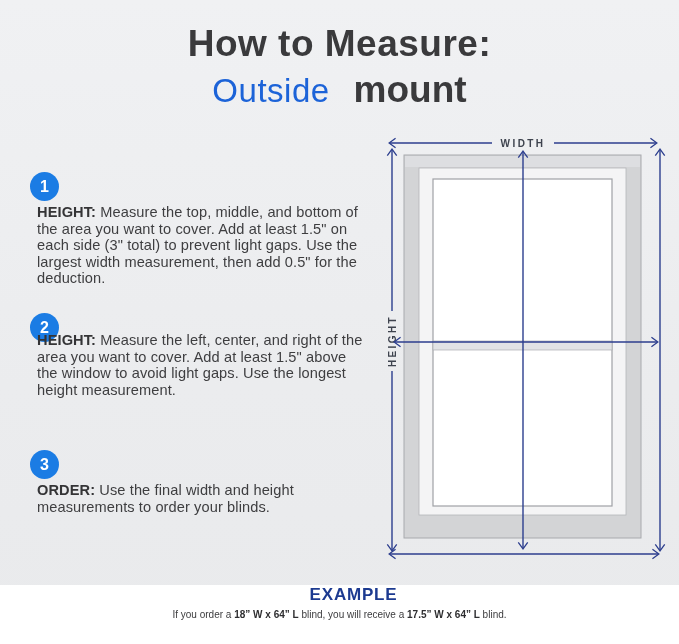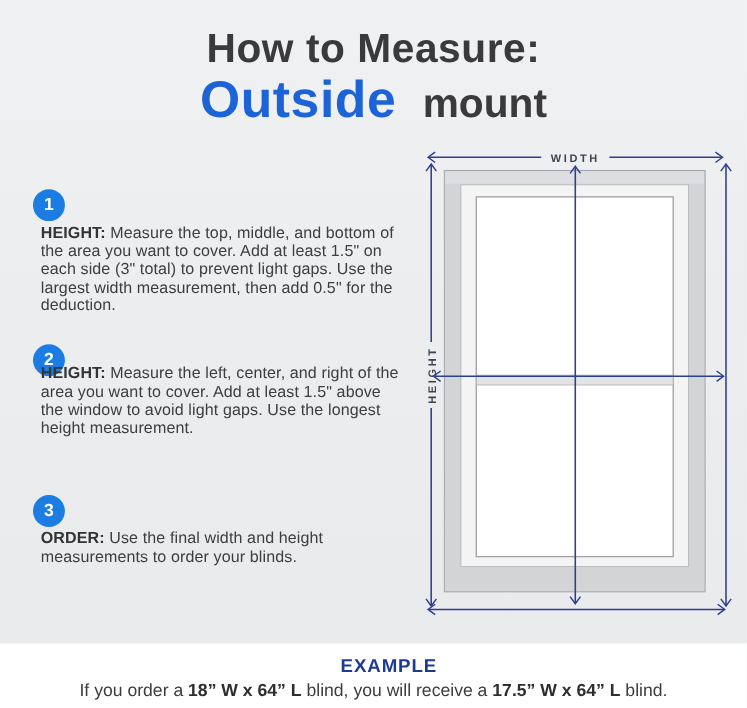--- a/index.html
+++ b/index.html
@@ -7,21 +7,21 @@
     position:relative;
     width:679px;height:644px;
     overflow:hidden;
     font-family:"Liberation Sans","DejaVu Sans",sans-serif;
     background:linear-gradient(180deg,#f0f1f3 0%,#ebecee 60%,#e9eaec 100%);
   }
   
   .title{position:absolute;top:24px;left:0;width:100%;text-align:center;}
   .title-line1{font-size:37px;font-weight:600;color:#3a3a3c;letter-spacing:.5px;line-height:40px;}
   .title-line2{line-height:50px;margin-top:1px;}
-  .title-highlight{font-size:47px;font-weight:700;color:#1c63d8;letter-spacing:.5px;}
+  .title-highlight{font-size:33px;font-weight:400;color:#1c63d8;letter-spacing:.5px;}
   .title-suffix{font-size:37px;font-weight:600;color:#3a3a3c;margin-left:24px;}
   
   .badge{
     position:absolute;left:30px;width:29px;height:29px;border-radius:50%;
     background:#1b7ce4;color:#fff;font-size:16px;font-weight:700;
     display:flex;align-items:center;justify-content:center;
   }
   .step-text{
     position:absolute;left:37px;width:326px;
     font-size:14.6px;line-height:16.6px;color:#3e3e40;letter-spacing:.1px;
@@ -34,23 +34,23 @@
   .diagram text{
     font-family:"Liberation Sans","DejaVu Sans",sans-serif;
     font-size:10px;font-weight:600;fill:#3e434e;letter-spacing:2.4px;
   }
   
   .footer{
     position:absolute;left:0;bottom:0;width:100%;height:59px;
     background:#ffffff;text-align:center;
   }
   .example-heading{
-    margin-top:11px;font-size:17px;font-weight:800;color:#1c3a90;letter-spacing:.8px;padding-left:28px;
+    font-size:17px;font-weight:800;color:#1c3a90;letter-spacing:.8px;padding-left:28px;
   }
-  .example-line{margin-top:4px;font-size:16px;color:#3c3c3e;}
+  .example-line{margin-top:4px;font-size:10px;color:#3c3c3e;}
   .example-line b{font-weight:700;color:#2e2e30;}
 </style>
 </head>
 <body>
 
 <div class="canvas">
 
   <div class="title">
     <div class="title-line1">How to Measure:</div>
     <div class="title-line2"><span class="title-highlight">Outside</span><span class="title-suffix">mount</span></div>

